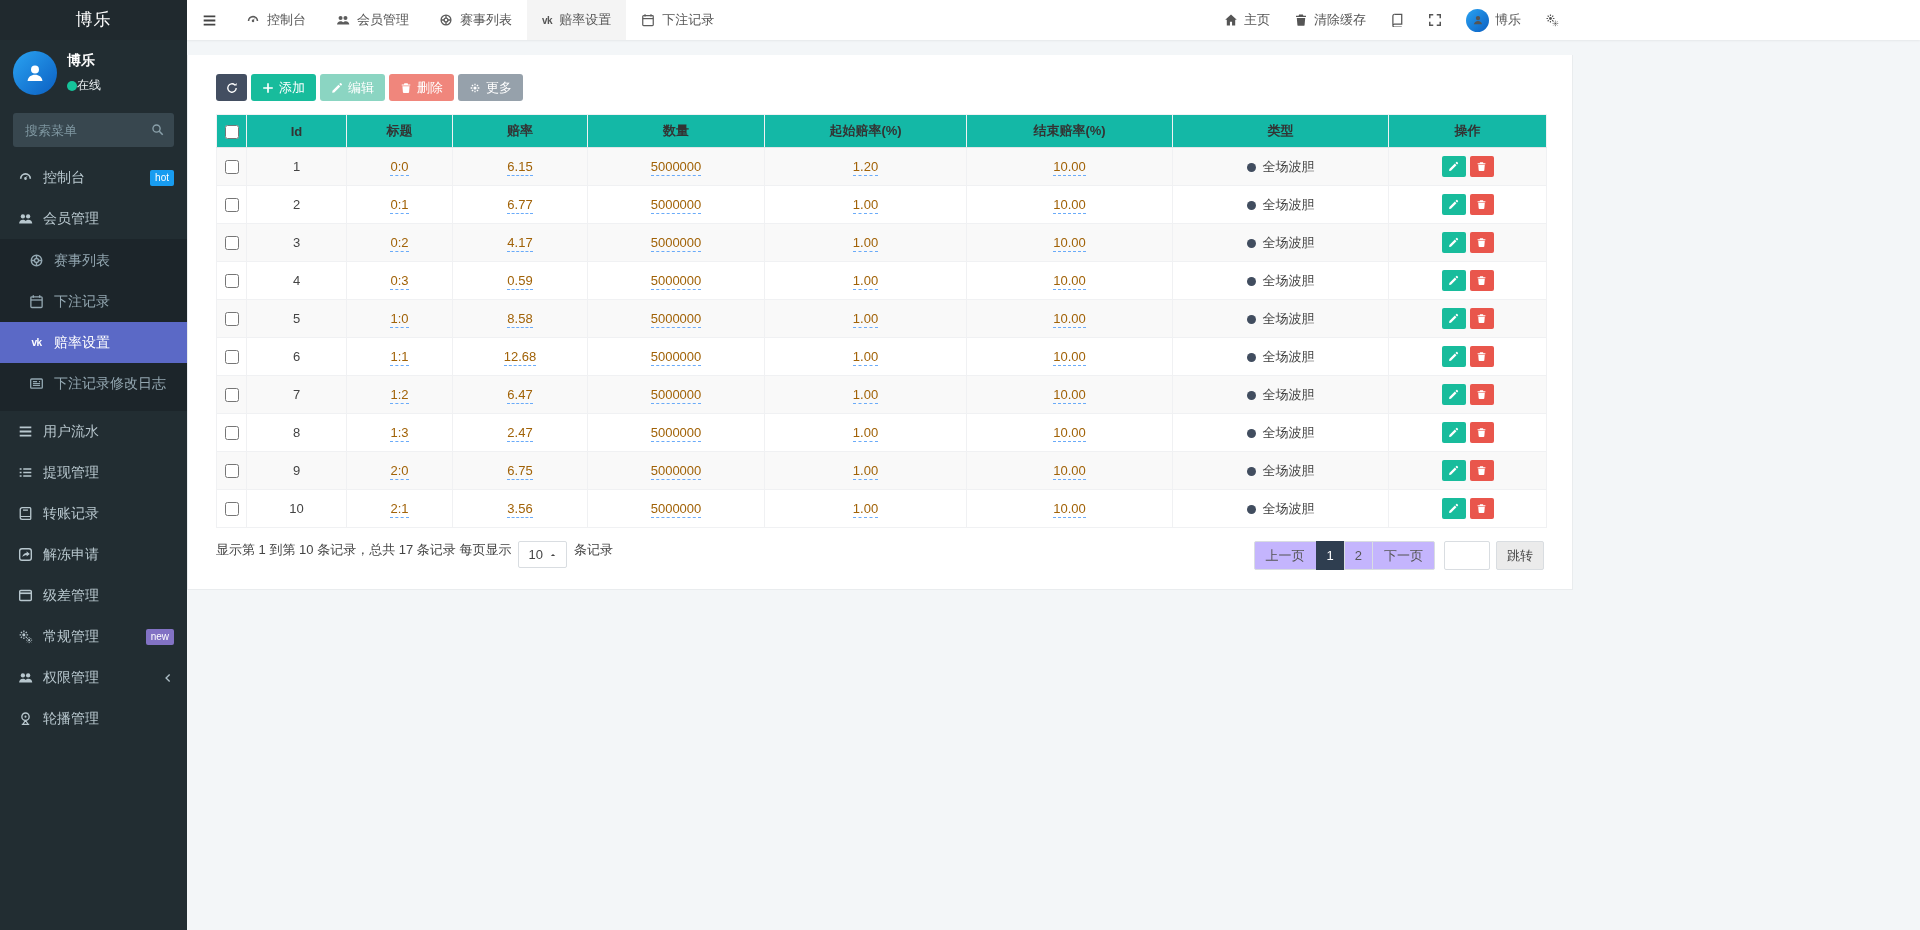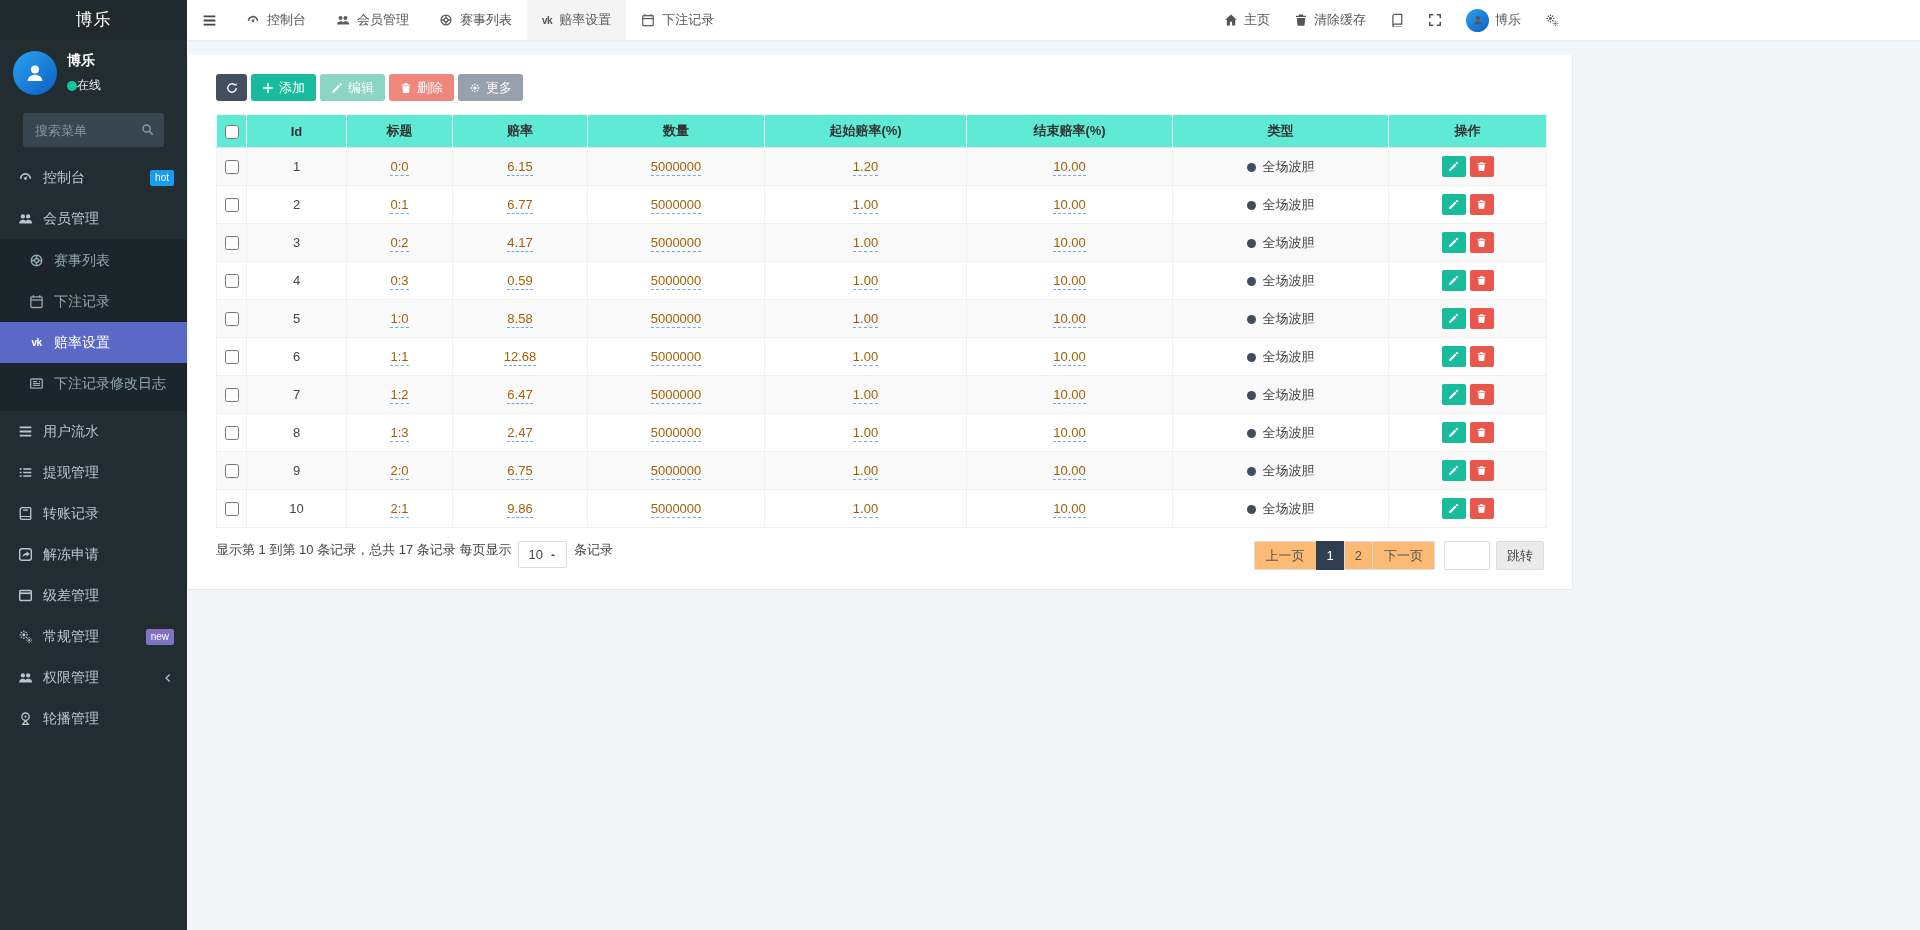--- a/index.html
+++ b/index.html
@@ -15,21 +15,21 @@
   .sidebar { position:fixed; left:0; top:0; width:187px; height:930px; background:#222d32; z-index:5; }
   .logo { height:40px; line-height:40px; text-align:center; color:#fff; font-size:17px; background:#20292e; letter-spacing:1px; }
   .user-panel { display:flex; align-items:center; gap:10px; padding:11px 13px 12px; }
   .avatar-lg { width:44px; height:44px; border-radius:50%; flex:none;
     background:linear-gradient(135deg,#2aa3f2 0%,#0b5fc2 100%);
     display:flex; align-items:center; justify-content:center; color:#fff; }
   .avatar-lg .svg-icon { width:22px; height:22px; }
   .user-name { font-size:14px; font-weight:bold; color:#fff; margin-bottom:7px; }
   .user-status { font-size:12px; color:#eef3f5; display:flex; align-items:center; }
   .status-dot { width:10px; height:10px; border-radius:50%; background:#15c39a; display:inline-block; }
-  .side-search { margin:6px 23px 10px; position:relative; }
+  .side-search { margin:6px 13px 10px; position:relative; }
   .side-search input { width:100%; height:34px; border:none; border-radius:3px; background:#38474f;
     color:#cdd9de; padding:0 32px 0 12px; font-size:13px; outline:none; }
   .side-search input::placeholder { color:#7f97a1; }
   .side-search .svg-icon { position:absolute; right:10px; top:10px; width:13px; height:13px; color:#8aa0aa; }
   .menu { margin-top:4px; }
   .menu-item { height:41px; display:flex; align-items:center; padding:0 13px 0 15px;
     font-size:14px; color:#b8c7ce; cursor:pointer; position:relative; }
   .mi-icon { width:21px; margin-right:7px; flex:none; display:inline-flex; justify-content:center; align-items:center; }
   .mi-icon .svg-icon { width:15px; height:15px; }
   .vk-glyph { font-size:10px; font-weight:800; letter-spacing:-0.5px; font-style:normal; }
@@ -75,38 +75,38 @@
   .view-group { display:flex; margin-left:11px; }
   .btn-light { height:31px; min-width:39px; background:#fff; border:1px solid #d9dde1; color:#555;
     display:inline-flex; align-items:center; justify-content:center; gap:4px; padding:0 9px;
     margin-left:-1px; cursor:pointer; }
   .btn-light .svg-icon { width:13px; height:13px; }
   .btn-light .caret { width:8px; height:8px; }
   .btn-search { margin-left:9px; border-radius:2px; }
 
   table.grid { width:100%; border-collapse:collapse; font-size:13px; color:#444; table-layout:fixed; }
   .grid th, .grid td { border:1px solid #f0f1f3; text-align:center; overflow:hidden; white-space:nowrap; }
-  .grid th { font-weight:bold; color:#333; height:33px; border-bottom:1px solid #e2e5e8; background:#5eead4; }
+  .grid th { font-weight:bold; color:#333; height:33px; border-bottom:1px solid #e2e5e8; background:#14b8a6; }
   .grid td { height:38px; }
   .grid tbody tr:nth-child(odd) { background:#f9f9f9; }
   .cell-link { color:#a16207; text-decoration:none; border-bottom:1px dashed #6aabf9; padding-bottom:1px; cursor:pointer; }
   .type-dot { display:inline-block; width:9px; height:9px; border-radius:50%; background:#414d5f; margin-right:7px; vertical-align:-1px; }
   .op-btn { width:24px; height:21px; border:none; border-radius:2px; color:#fff;
     display:inline-flex; align-items:center; justify-content:center; margin:0 2px; cursor:pointer; vertical-align:middle; }
   .op-btn .svg-icon { width:11px; height:11px; }
   .op-edit { background:#18bc9c; }
   .op-del { background:#e9564c; }
   .grid input[type=checkbox], .cb { width:14px; height:14px; margin:0; vertical-align:middle; }
 
   .pagination-row { display:flex; padding:13px 0 19px; font-size:13px; color:#444; }
   .page-size-btn { height:27px; border:1px solid #d9dde1; background:#fff; border-radius:2px;
     display:inline-flex; align-items:center; gap:6px; padding:0 9px; margin:0 7px; font-size:13px; color:#444; cursor:pointer; }
   .page-size-btn .svg-icon { width:8px; height:8px; }
   .pager { margin-left:auto; display:flex; align-items:center; }
-  .pg-btn { min-width:27px; height:29px; border:1px solid #d9dde1; background:#fdba74; color:#555;
+  .pg-btn { min-width:27px; height:29px; border:1px solid #d9dde1; background:#c4b5fd; color:#555;
     display:inline-flex; align-items:center; justify-content:center; padding:0 11px; margin-left:-1px;
     font-size:13px; cursor:pointer; }
   .pg-btn.num { padding:0 10px; }
   .pg-btn.first { border-radius:2px 0 0 2px; }
   .pg-btn.lastg { border-radius:0 2px 2px 0; }
   .pg-btn.active { background:#2f3e50; border-color:#2f3e50; color:#fff; }
   .jump-input { width:46px; height:29px; border:1px solid #d9dde1; margin-left:9px; border-radius:2px; outline:none; padding:0 6px; font-size:13px; }
   .jump-btn { height:29px; border:1px solid #d9dde1; background:#ebebeb; color:#444; padding:0 10px;
     margin-left:6px; border-radius:2px; font-size:13px; cursor:pointer; }
 </style>
@@ -693,21 +693,21 @@
               </button><button class="op-btn op-del">
                 <svg class="svg-icon">
                   <use href="#sym-trash"></use>
                 </svg>
               </button></td>
           </tr>
           <tr>
             <td><input class="cb" type="checkbox" style=""></td>
             <td>10</td>
             <td><a class="cell-link" href="javascript:;">2:1</a></td>
-            <td><a class="cell-link" href="javascript:;">9.86</a></td>
+            <td><a class="cell-link" href="javascript:;">3.56</a></td>
             <td><a class="cell-link" href="javascript:;">5000000</a></td>
             <td><a class="cell-link" href="javascript:;">1.00</a></td>
             <td><a class="cell-link" href="javascript:;">10.00</a></td>
             <td><span class="type-dot"></span><span>全场波胆</span></td>
             <td><button class="op-btn op-edit">
                 <svg class="svg-icon">
                   <use href="#sym-pencil"></use>
                 </svg>
               </button><button class="op-btn op-del">
                 <svg class="svg-icon">

